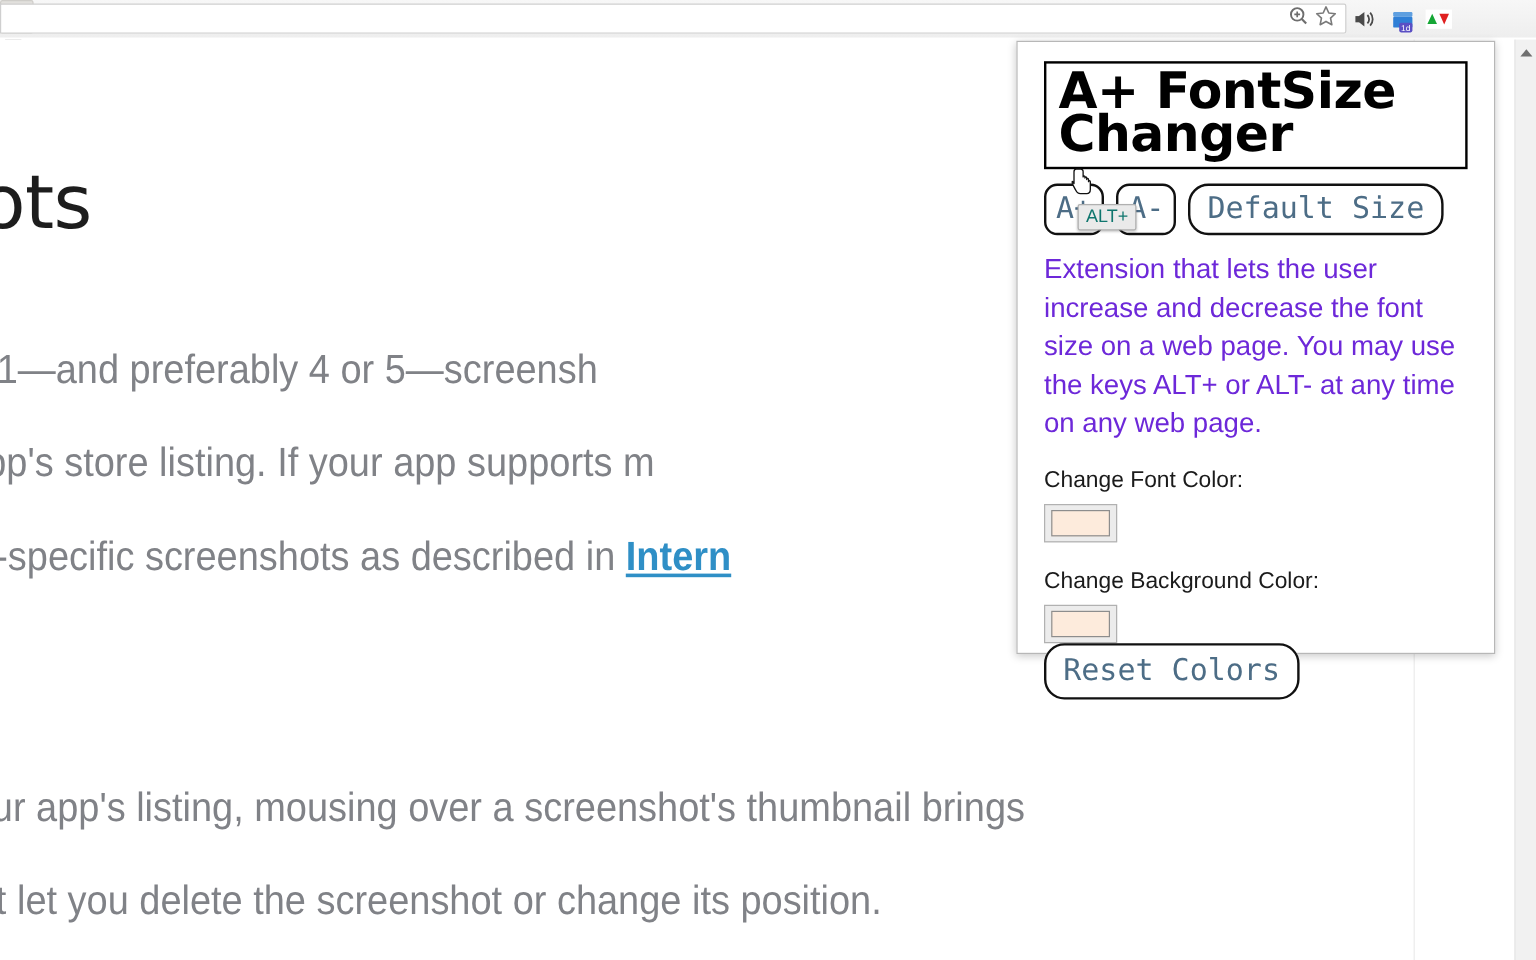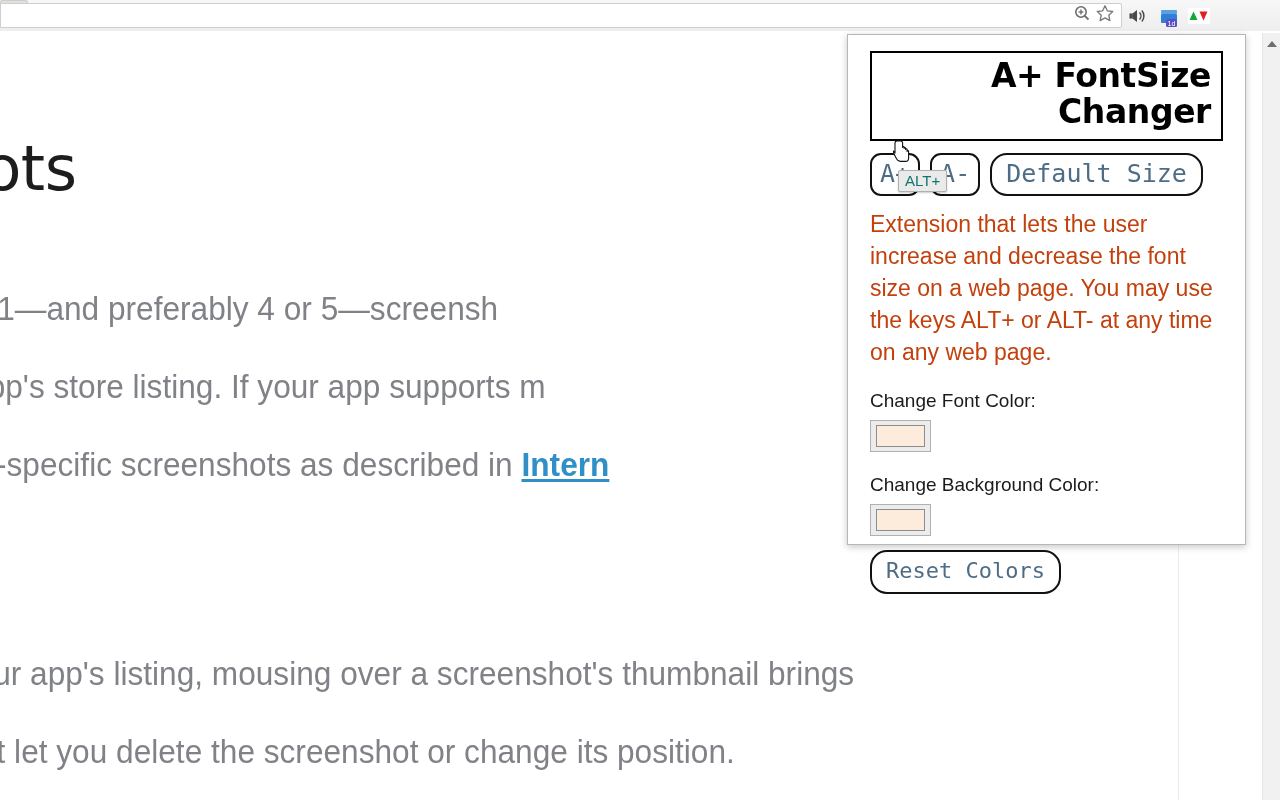--- a/index.html
+++ b/index.html
@@ -83,48 +83,48 @@
     position:absolute;left:847px;top:34px;width:399px;height:511px;
     background:#ffffff;border:1px solid #b7b7b7;box-sizing:border-box;
     box-shadow:0 2px 7px rgba(0,0,0,.22);
     padding:16px 22px 0 22px;
   }
   #popup-title-box{
     border:2px solid #000000;box-sizing:border-box;
     padding:5px 10px 9px 10px;margin:0 0 12px 0;
   }
   #popup-title{
-    font-size:33px;font-weight:700;color:#000;letter-spacing:-0.4px;
-    font-family:"DejaVu Sans","Liberation Sans",sans-serif;line-height:36px;text-align:right;
+    font-size:42px;font-weight:700;color:#000;letter-spacing:-0.4px;
+    font-family:"DejaVu Sans","Liberation Sans",sans-serif;line-height:36px;
   }
   #size-btn-row{display:flex;align-items:center;gap:10px;margin:0 0 2px 0;}
   .size-btn{
     border:2.5px solid #111;border-radius:11px;background:#fff;
     font-family:"DejaVu Sans Mono","Liberation Mono",monospace;
     font-size:25px;color:#4d6d86;line-height:1;
     padding:6px 8px 8px 8px;box-sizing:border-box;cursor:pointer;
   }
   #btn-default{padding-left:14px;padding-right:14px;border-radius:17px;}
   #popup-desc{
-    color:#c2410c;font-size:23px;line-height:32px;margin:12px 0 0 0;
+    color:#6d28d9;font-size:23px;line-height:32px;margin:12px 0 0 0;
     font-family:"Liberation Sans","DejaVu Sans",sans-serif;
   }
   .popup-label{
     color:#1b1b1b;font-size:19px;line-height:30px;margin:18px 0 4px 0;
     font-family:"Liberation Sans","DejaVu Sans",sans-serif;
   }
   .color-input{
     width:61px;height:32px;background:#ececec;border:1px solid #b1b1b1;
     box-sizing:border-box;padding:4px 5px;cursor:pointer;display:block;
   }
   .color-swatch{width:100%;height:100%;border:1px solid #8d8d8d;box-sizing:border-box;}
   #reset-btn{
-    margin-top:14px;border:2.5px solid #111;border-radius:17px;background:#fff;
+    border:2.5px solid #111;border-radius:17px;background:#fff;
     font-family:"DejaVu Sans Mono","Liberation Mono",monospace;
-    font-size:22px;color:#4d6d86;line-height:1;padding:8px 14px 10px 14px;
+    font-size:25px;color:#4d6d86;line-height:1;padding:8px 14px 10px 14px;
     cursor:pointer;display:inline-block;
   }
 
   
   #mouse-cursor{position:absolute;left:893px;top:140px;width:22px;height:28px;pointer-events:none;}
   #alt-tooltip{
     position:absolute;left:898px;top:170px;
     background:#eaeaea;border:1px solid #b0b0b0;border-radius:2px;
     padding:1px 6px 2px 6px;font-size:15px;color:#0f766e;
     font-family:"Liberation Sans","DejaVu Sans",sans-serif;

